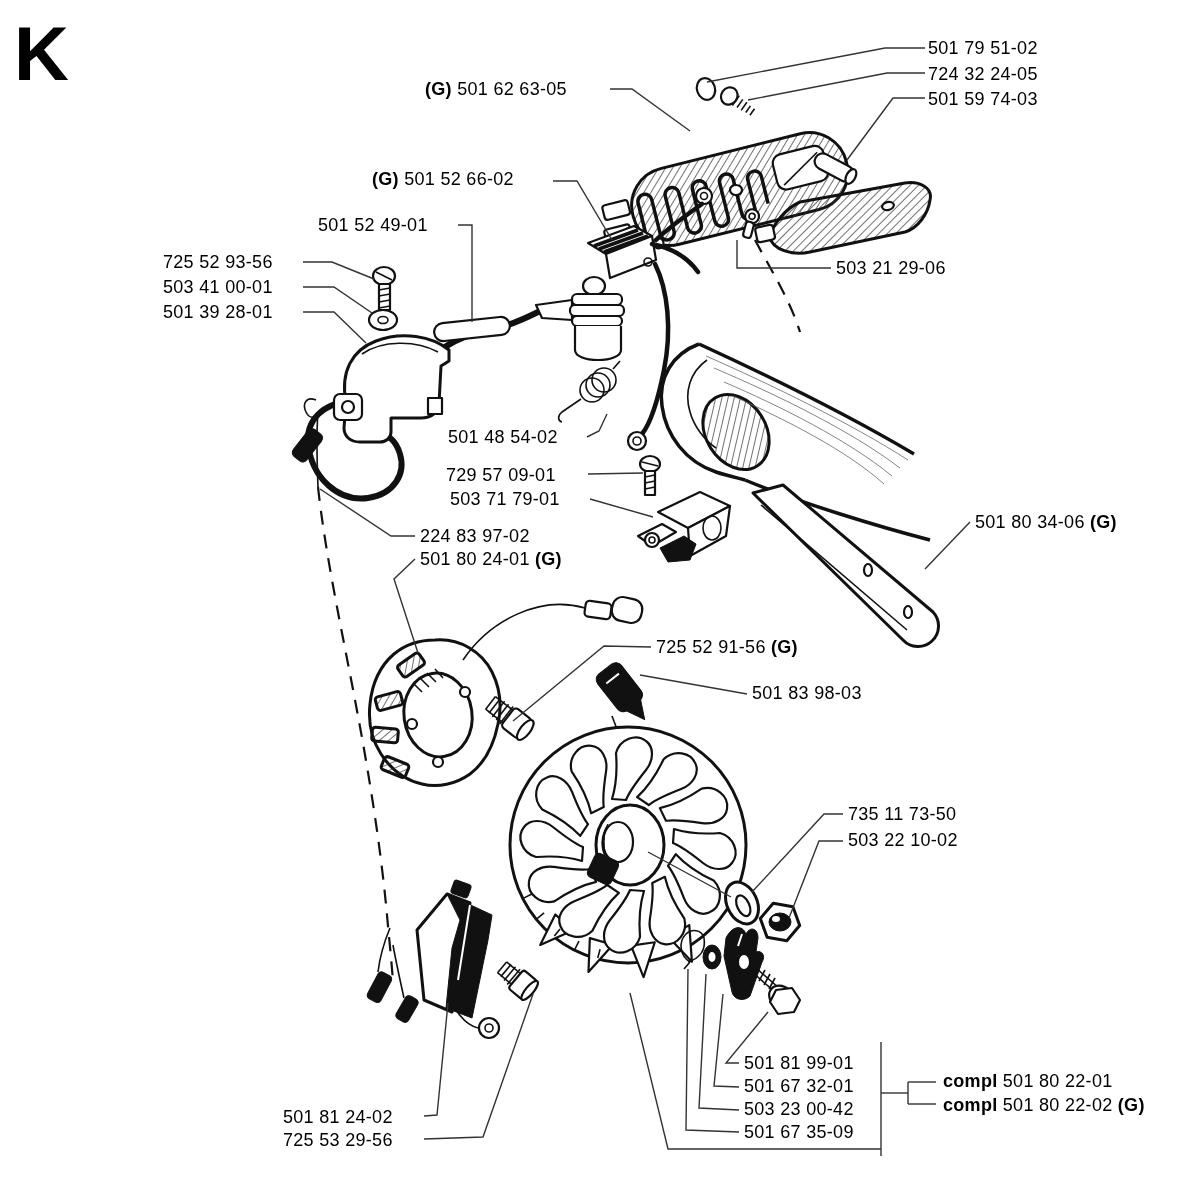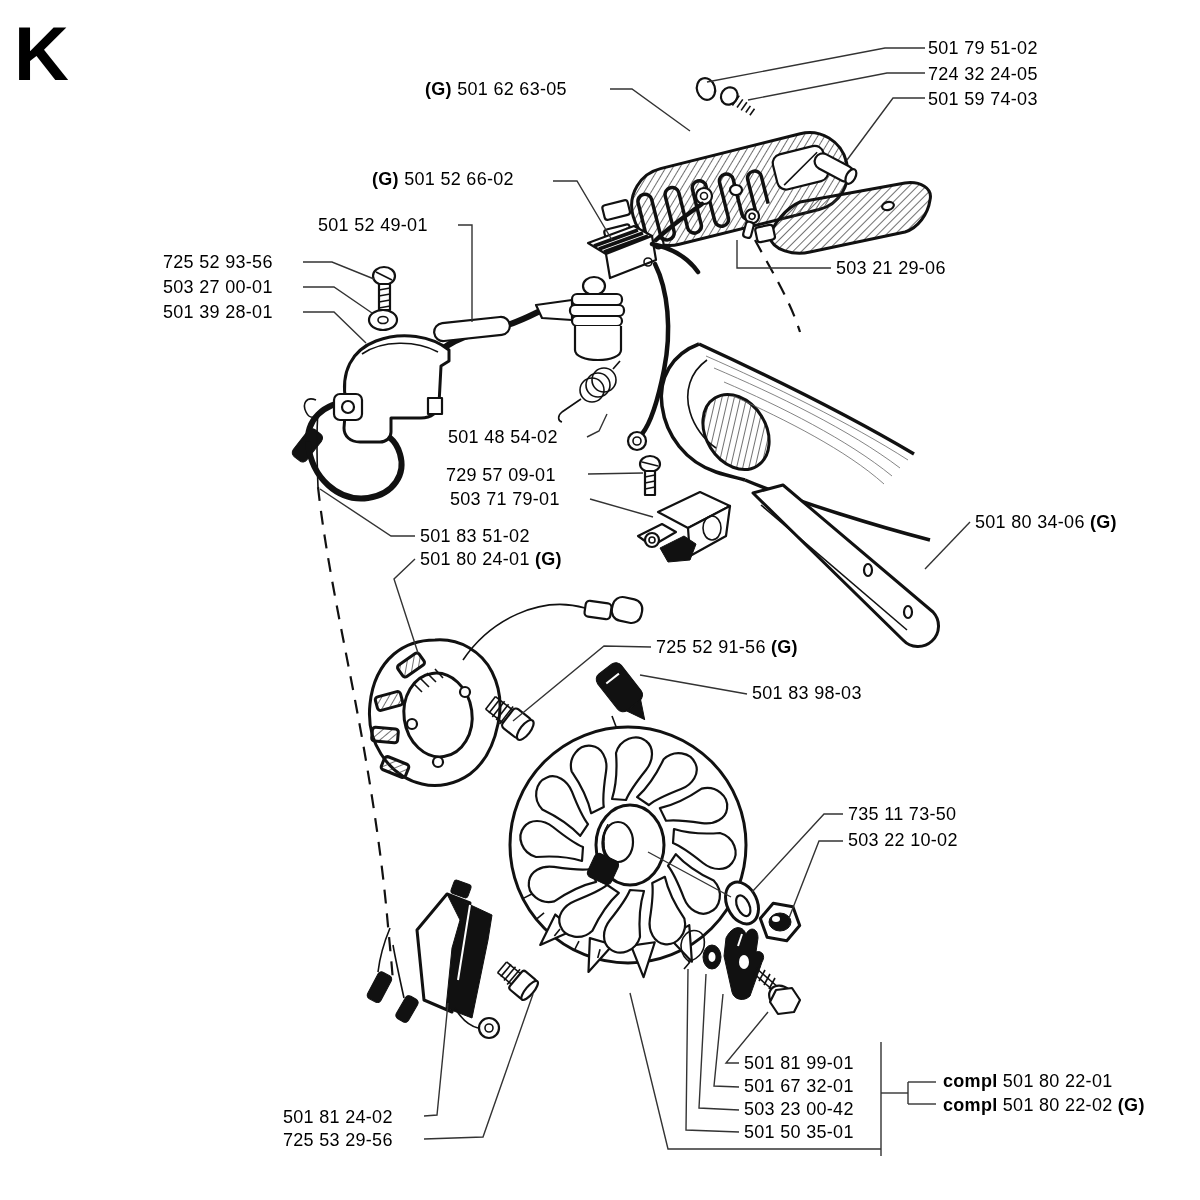--- a/index.html
+++ b/index.html
@@ -389,35 +389,35 @@
 
   <div class="section-letter">K</div>
 
   <div class="lbl" style="left:928px;top:36px"><span class="pre"></span><span>501 79 51-02</span><span class="suf"></span></div>
   <div class="lbl" style="left:928px;top:62px"><span class="pre"></span><span>724 32 24-05</span><span class="suf"></span></div>
   <div class="lbl" style="left:928px;top:87px"><span class="pre"></span><span>501 59 74-03</span><span class="suf"></span></div>
   <div class="lbl" style="left:425px;top:77px"><span class="pre">(G) </span><span>501 62 63-05</span><span class="suf"></span></div>
   <div class="lbl" style="left:372px;top:167px"><span class="pre">(G) </span><span>501 52 66-02</span><span class="suf"></span></div>
   <div class="lbl" style="left:318px;top:213px"><span class="pre"></span><span>501 52 49-01</span><span class="suf"></span></div>
   <div class="lbl" style="left:163px;top:250px"><span class="pre"></span><span>725 52 93-56</span><span class="suf"></span></div>
-  <div class="lbl" style="left:163px;top:275px"><span class="pre"></span><span>503 27 00-01</span><span class="suf"></span></div>
+  <div class="lbl" style="left:163px;top:275px"><span class="pre"></span><span>503 41 00-01</span><span class="suf"></span></div>
   <div class="lbl" style="left:163px;top:300px"><span class="pre"></span><span>501 39 28-01</span><span class="suf"></span></div>
   <div class="lbl" style="left:836px;top:256px"><span class="pre"></span><span>503 21 29-06</span><span class="suf"></span></div>
   <div class="lbl" style="left:448px;top:425px"><span class="pre"></span><span>501 48 54-02</span><span class="suf"></span></div>
   <div class="lbl" style="left:446px;top:463px"><span class="pre"></span><span>729 57 09-01</span><span class="suf"></span></div>
   <div class="lbl" style="left:450px;top:487px"><span class="pre"></span><span>503 71 79-01</span><span class="suf"></span></div>
-  <div class="lbl" style="left:420px;top:524px"><span class="pre"></span><span>501 83 51-02</span><span class="suf"></span></div>
+  <div class="lbl" style="left:420px;top:524px"><span class="pre"></span><span>224 83 97-02</span><span class="suf"></span></div>
   <div class="lbl" style="left:420px;top:547px"><span class="pre"></span><span>501 80 24-01</span><span class="suf"> (G)</span></div>
   <div class="lbl" style="left:975px;top:510px"><span class="pre"></span><span>501 80 34-06</span><span class="suf"> (G)</span></div>
   <div class="lbl" style="left:656px;top:635px"><span class="pre"></span><span>725 52 91-56</span><span class="suf"> (G)</span></div>
   <div class="lbl" style="left:752px;top:681px"><span class="pre"></span><span>501 83 98-03</span><span class="suf"></span></div>
   <div class="lbl" style="left:848px;top:802px"><span class="pre"></span><span>735 11 73-50</span><span class="suf"></span></div>
   <div class="lbl" style="left:848px;top:828px"><span class="pre"></span><span>503 22 10-02</span><span class="suf"></span></div>
   <div class="lbl" style="left:744px;top:1051px"><span class="pre"></span><span>501 81 99-01</span><span class="suf"></span></div>
   <div class="lbl" style="left:744px;top:1074px"><span class="pre"></span><span>501 67 32-01</span><span class="suf"></span></div>
   <div class="lbl" style="left:744px;top:1097px"><span class="pre"></span><span>503 23 00-42</span><span class="suf"></span></div>
-  <div class="lbl" style="left:744px;top:1120px"><span class="pre"></span><span>501 50 35-01</span><span class="suf"></span></div>
+  <div class="lbl" style="left:744px;top:1120px"><span class="pre"></span><span>501 67 35-09</span><span class="suf"></span></div>
   <div class="lbl" style="left:943px;top:1069px"><span class="pre">compl </span><span>501 80 22-01</span><span class="suf"></span></div>
   <div class="lbl" style="left:943px;top:1093px"><span class="pre">compl </span><span>501 80 22-02</span><span class="suf"> (G)</span></div>
   <div class="lbl" style="left:283px;top:1105px"><span class="pre"></span><span>501 81 24-02</span><span class="suf"></span></div>
   <div class="lbl" style="left:283px;top:1128px"><span class="pre"></span><span>725 53 29-56</span><span class="suf"></span></div>
 
 </div>
 
 </body></html>

